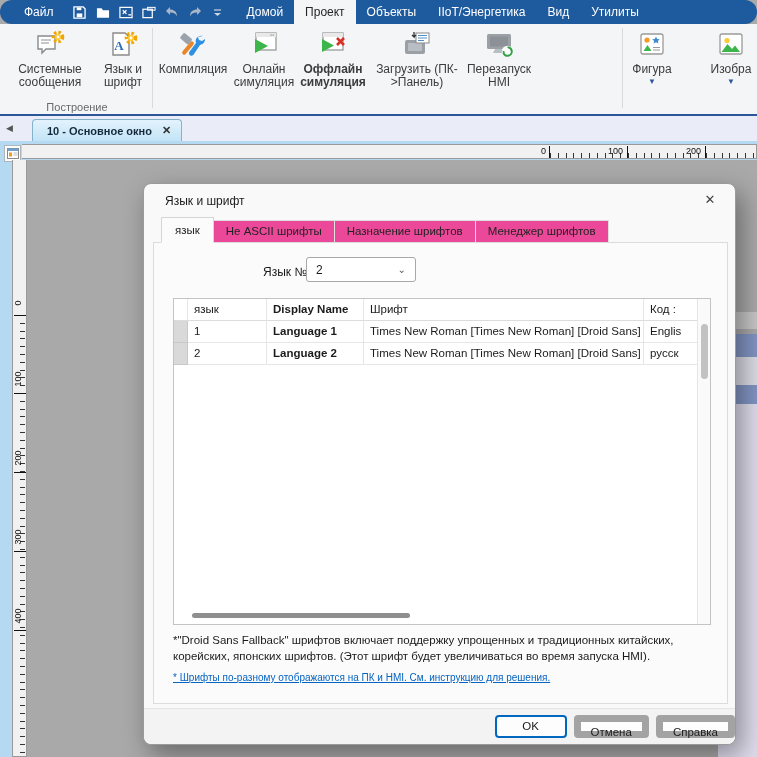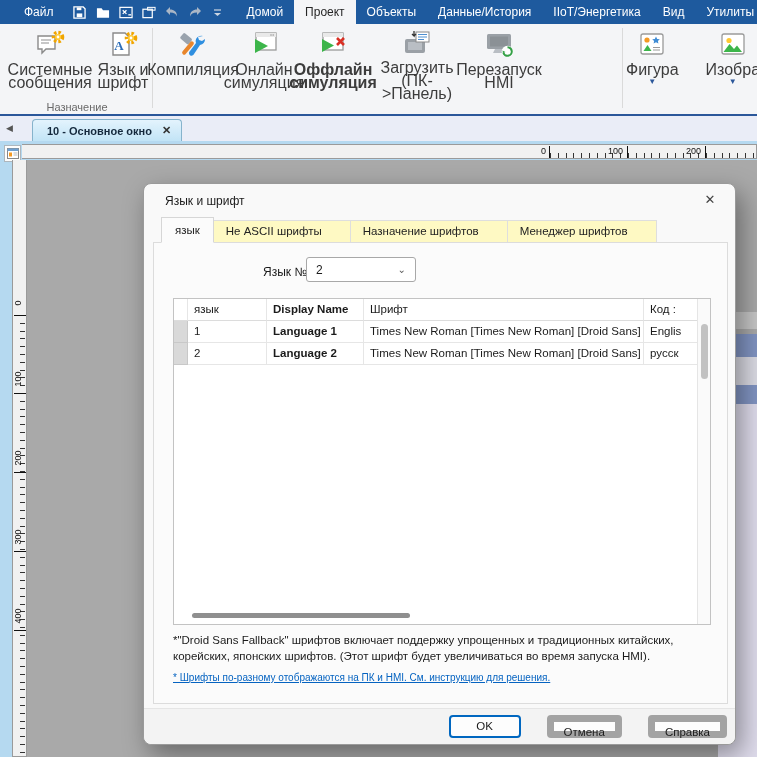--- a/index.html
+++ b/index.html
@@ -2,33 +2,33 @@
 <html><head>
 <meta charset="utf-8">
 <style>
   html,body{margin:0;padding:0;background:#888;}
   *{box-sizing:border-box;}
   .app{position:relative;width:757px;height:757px;overflow:hidden;
        font-family:"Liberation Sans",sans-serif;background:#aaa;}
 
   
   .menubar{position:absolute;left:0;top:0;width:757px;height:24px;background:#1e5a9e;
-           display:flex;align-items:stretch;color:#fff;font-size:12px;}
+           display:flex;align-items:stretch;color:#fff;font-size:12px;border-radius:12px;}
   .mfile{line-height:24px;padding:0 14px 0 24px;}
   .qicons{display:flex;align-items:center;gap:7px;padding:0 10px 0 4px;}
   .qicons .qi{display:flex;align-items:center;justify-content:center;width:16px;height:16px;}
   .mitem{line-height:24px;padding:0 11px;white-space:nowrap;}
   .mitem.active{background:#f4f5f7;color:#262626;}
 
   
   .ribbon{position:absolute;left:0;top:24px;width:757px;height:90px;background:#f4f5f7;}
   .rgroup{position:absolute;top:0;height:90px;display:flex;align-items:flex-start;}
   .rbtn{display:flex;flex-direction:column;align-items:center;padding-top:5px;height:74px;cursor:default;}
   .ric{width:34px;height:32px;display:flex;align-items:center;justify-content:center;}
-  .rlabel{font-size:16px;line-height:13px;text-align:center;color:#3c3c3c;margin-top:2px;}
+  .rlabel{font-size:12px;line-height:13px;text-align:center;color:#3c3c3c;margin-top:2px;}
   .glabel{position:absolute;bottom:1px;left:0;width:100%;text-align:center;font-size:11px;color:#6a6a6a;}
   .gsep{position:absolute;top:4px;bottom:6px;width:1px;background:#dadada;}
   .ddarrow{font-size:8px;color:#2b579a;line-height:8px;margin-top:2px;}
 
   .accentline{position:absolute;left:0;top:114px;width:757px;height:2px;background:#2b579a;}
 
   
   .tabstrip{position:absolute;left:0;top:116px;width:757px;height:25px;background:#eaedf7;}
   .navarrow{position:absolute;left:6px;top:7px;font-size:9px;color:#555;}
   .doctab{position:absolute;left:32px;top:3px;height:22px;padding:0 10px 0 14px;
@@ -67,21 +67,21 @@
   .hmi-body{position:absolute;left:691px;top:244px;width:66px;height:360px;background:#dfdcec;}
 
   
   .dialog{position:absolute;left:143px;top:183px;width:593px;height:562px;background:#f9f9f9;
           border:1px solid #9a9a9a;border-radius:8px;box-shadow:6px 10px 26px rgba(0,0,0,.38);
           font-size:12px;color:#1b1b1b;}
   .dtitle{position:absolute;left:21px;top:10px;font-size:12px;}
   .dclose{position:absolute;right:16px;top:7px;width:18px;height:18px;text-align:center;
           line-height:18px;font-size:13px;color:#444;}
   .dtabs{position:absolute;left:17px;top:34px;display:flex;align-items:flex-end;height:25px;}
-  .dtab{padding:4px 28px 5px 12px;font-size:11.5px;background:#fef9c3;border:1px solid #dedede;
+  .dtab{padding:4px 12px 5px 12px;font-size:11.5px;background:#ec4899;border:1px solid #dedede;
         border-left:none;color:#222;}
   .dtab:first-child{border-left:1px solid #dedede;}
   .dtab.active{background:#fbfbfb;border:1px solid #d6d6d6;border-bottom:1px solid #fbfbfb;
                padding:6px 13px 6px 13px;position:relative;z-index:2;}
   .tabpage{position:absolute;left:9px;top:58px;width:575px;height:462px;background:#fbfbfb;
            border:1px solid #dcdcdc;}
   .langrow-label{position:absolute;left:119px;top:76px;height:25px;line-height:25px;}
   .dd{position:absolute;left:162px;top:73px;width:110px;height:25px;background:#fff;
       border:1px solid #a8a8a8;border-radius:3px;display:flex;align-items:center;}
   .dd .val{padding-left:9px;flex:1;}
@@ -103,21 +103,21 @@
   .vscroll{position:absolute;right:0;top:0;bottom:0;width:13px;background:#fafafa;
            border-left:1px solid #e5e5e5;}
   .vthumb{position:absolute;left:3px;top:25px;width:7px;height:55px;background:#c2c2c2;border-radius:4px;}
   .hthumb{position:absolute;left:18px;bottom:6px;width:218px;height:5px;background:#8f8f8f;border-radius:3px;}
 
   .footnote{position:absolute;left:29px;top:448px;width:545px;font-size:11.5px;line-height:16px;color:#1b1b1b;}
   .dlink{position:absolute;left:29px;top:488px;font-size:10px;color:#0563c1;text-decoration:underline;}
 
   .dfooter{position:absolute;left:0;bottom:0;width:100%;height:36px;background:#f3f3f3;
            border-top:1px solid #e5e5e5;border-radius:0 0 8px 8px;
-           display:flex;align-items:center;justify-content:flex-end;gap:26px;padding-right:8px;}
+           display:flex;align-items:center;justify-content:flex-end;gap:7px;}
   .btn{height:23px;min-width:72px;padding:0 10px;background:#fdfdfd;border:7px solid #a3a3a3;
        border-radius:4px;font-size:11.5px;color:#1b1b1b;text-align:center;line-height:21px;}
   .btn.primary{border:2px solid #0067c0;line-height:19px;}
 </style>
 </head>
 <body>
 
 <div class="app">
 
   <div class="menubar">
@@ -161,21 +161,20 @@
       <span class="qi">
         <svg width="9" height="9" viewBox="0 0 9 9">
             <path d="M1 2h7" stroke="#cdd6e2" stroke-width="1.2"></path>
             <path d="M1 5l3.5 3L8 5z" fill="#cdd6e2"></path>
           </svg>
       </span>
     </div>
     <div class="mitem">Домой</div>
     <div class="mitem active">Проект</div>
     <div class="mitem">Объекты</div>
-    <div class="mitem">Данные/История</div>
     <div class="mitem">IIoT/Энергетика</div>
     <div class="mitem">Вид</div>
     <div class="mitem">Утилиты</div>
 
   </div>
 
   <div class="ribbon">
 
     <div class="rgroup" style="left:4px;width:146px;">
       <div class="rbtn" style="width:92px;">
@@ -195,21 +194,21 @@
           <svg width="32" height="30" viewBox="0 0 32 30">
             <path d="M6 3h12l4 4v18H6z" fill="#fff" stroke="#8a8a8a" stroke-width="1.4"></path>
             <text x="12" y="20" font-size="13" font-weight="bold" fill="#2b6cb8" text-anchor="middle" font-family="Liberation Serif,serif">A</text>
             <circle cx="24" cy="8" r="4.6" fill="none" stroke="#f0a500" stroke-width="3.4" stroke-dasharray="2.4 1.9"></circle>
             <circle cx="24" cy="8" r="3.1" fill="#ffc933"></circle>
               <circle cx="24" cy="8" r="1.4" fill="#fff"></circle>
           </svg>
         </span>
         <div class="rlabel">Язык и шрифт</div>
       </div>
-      <div class="glabel">Назначение</div>
+      <div class="glabel">Построение</div>
     </div>
 
     <div class="gsep" style="left:152px;"></div>
 
     <div class="rgroup" style="left:155px;width:468px;">
       <div class="rbtn" style="width:76px;">
         <span class="ric">
           <svg width="32" height="30" viewBox="0 0 32 30">
             <rect x="4" y="5" width="11" height="7" rx="1.5" fill="#9aa3ad" transform="rotate(40 9 8)"></rect>
             <rect x="9" y="10" width="4" height="16" rx="2" fill="#e8862c" transform="rotate(40 11 18)"></rect>

